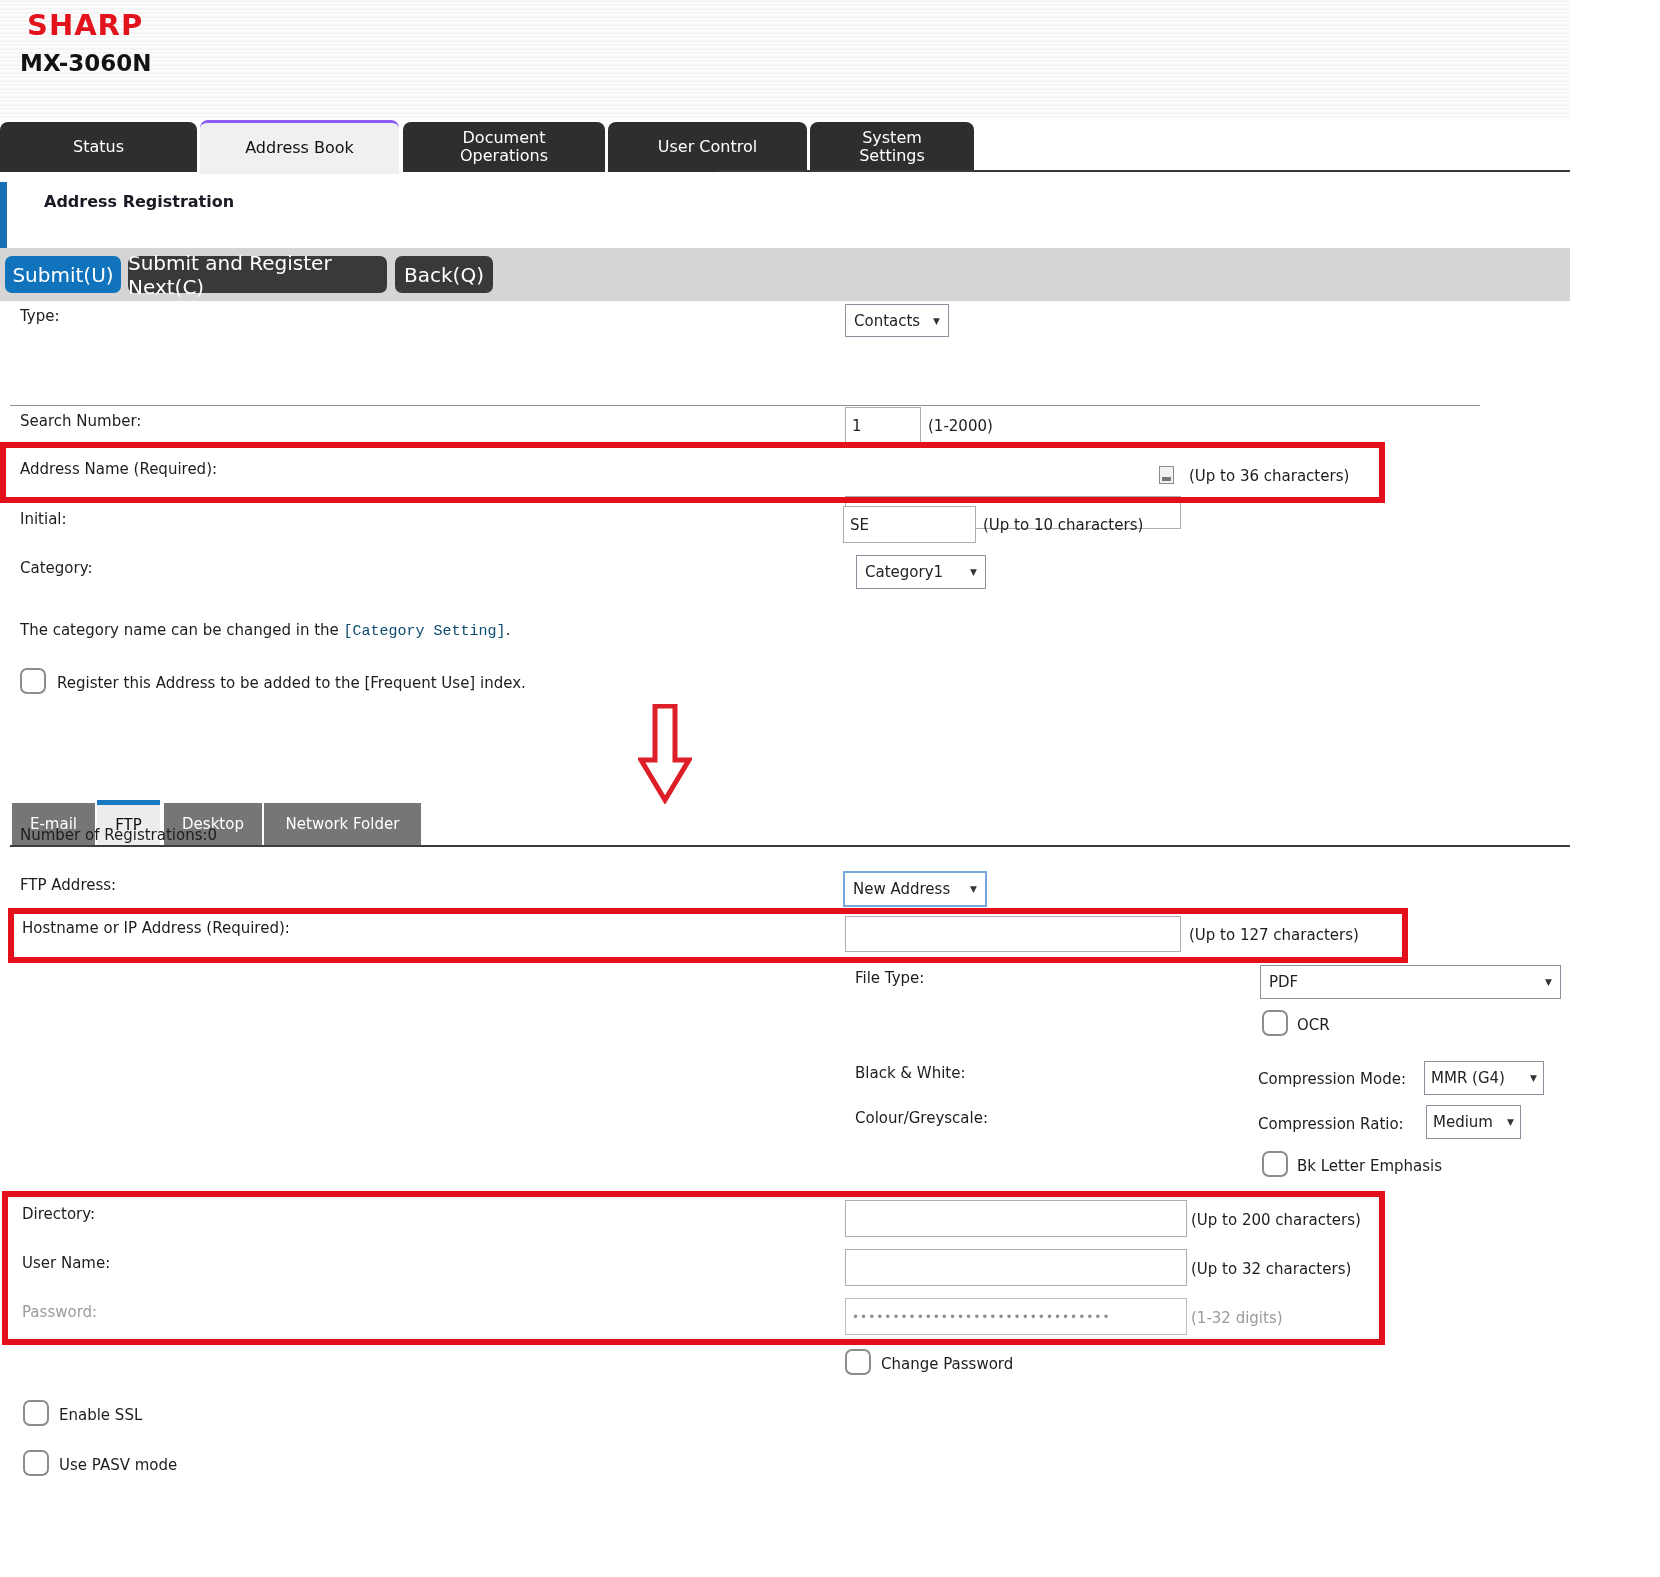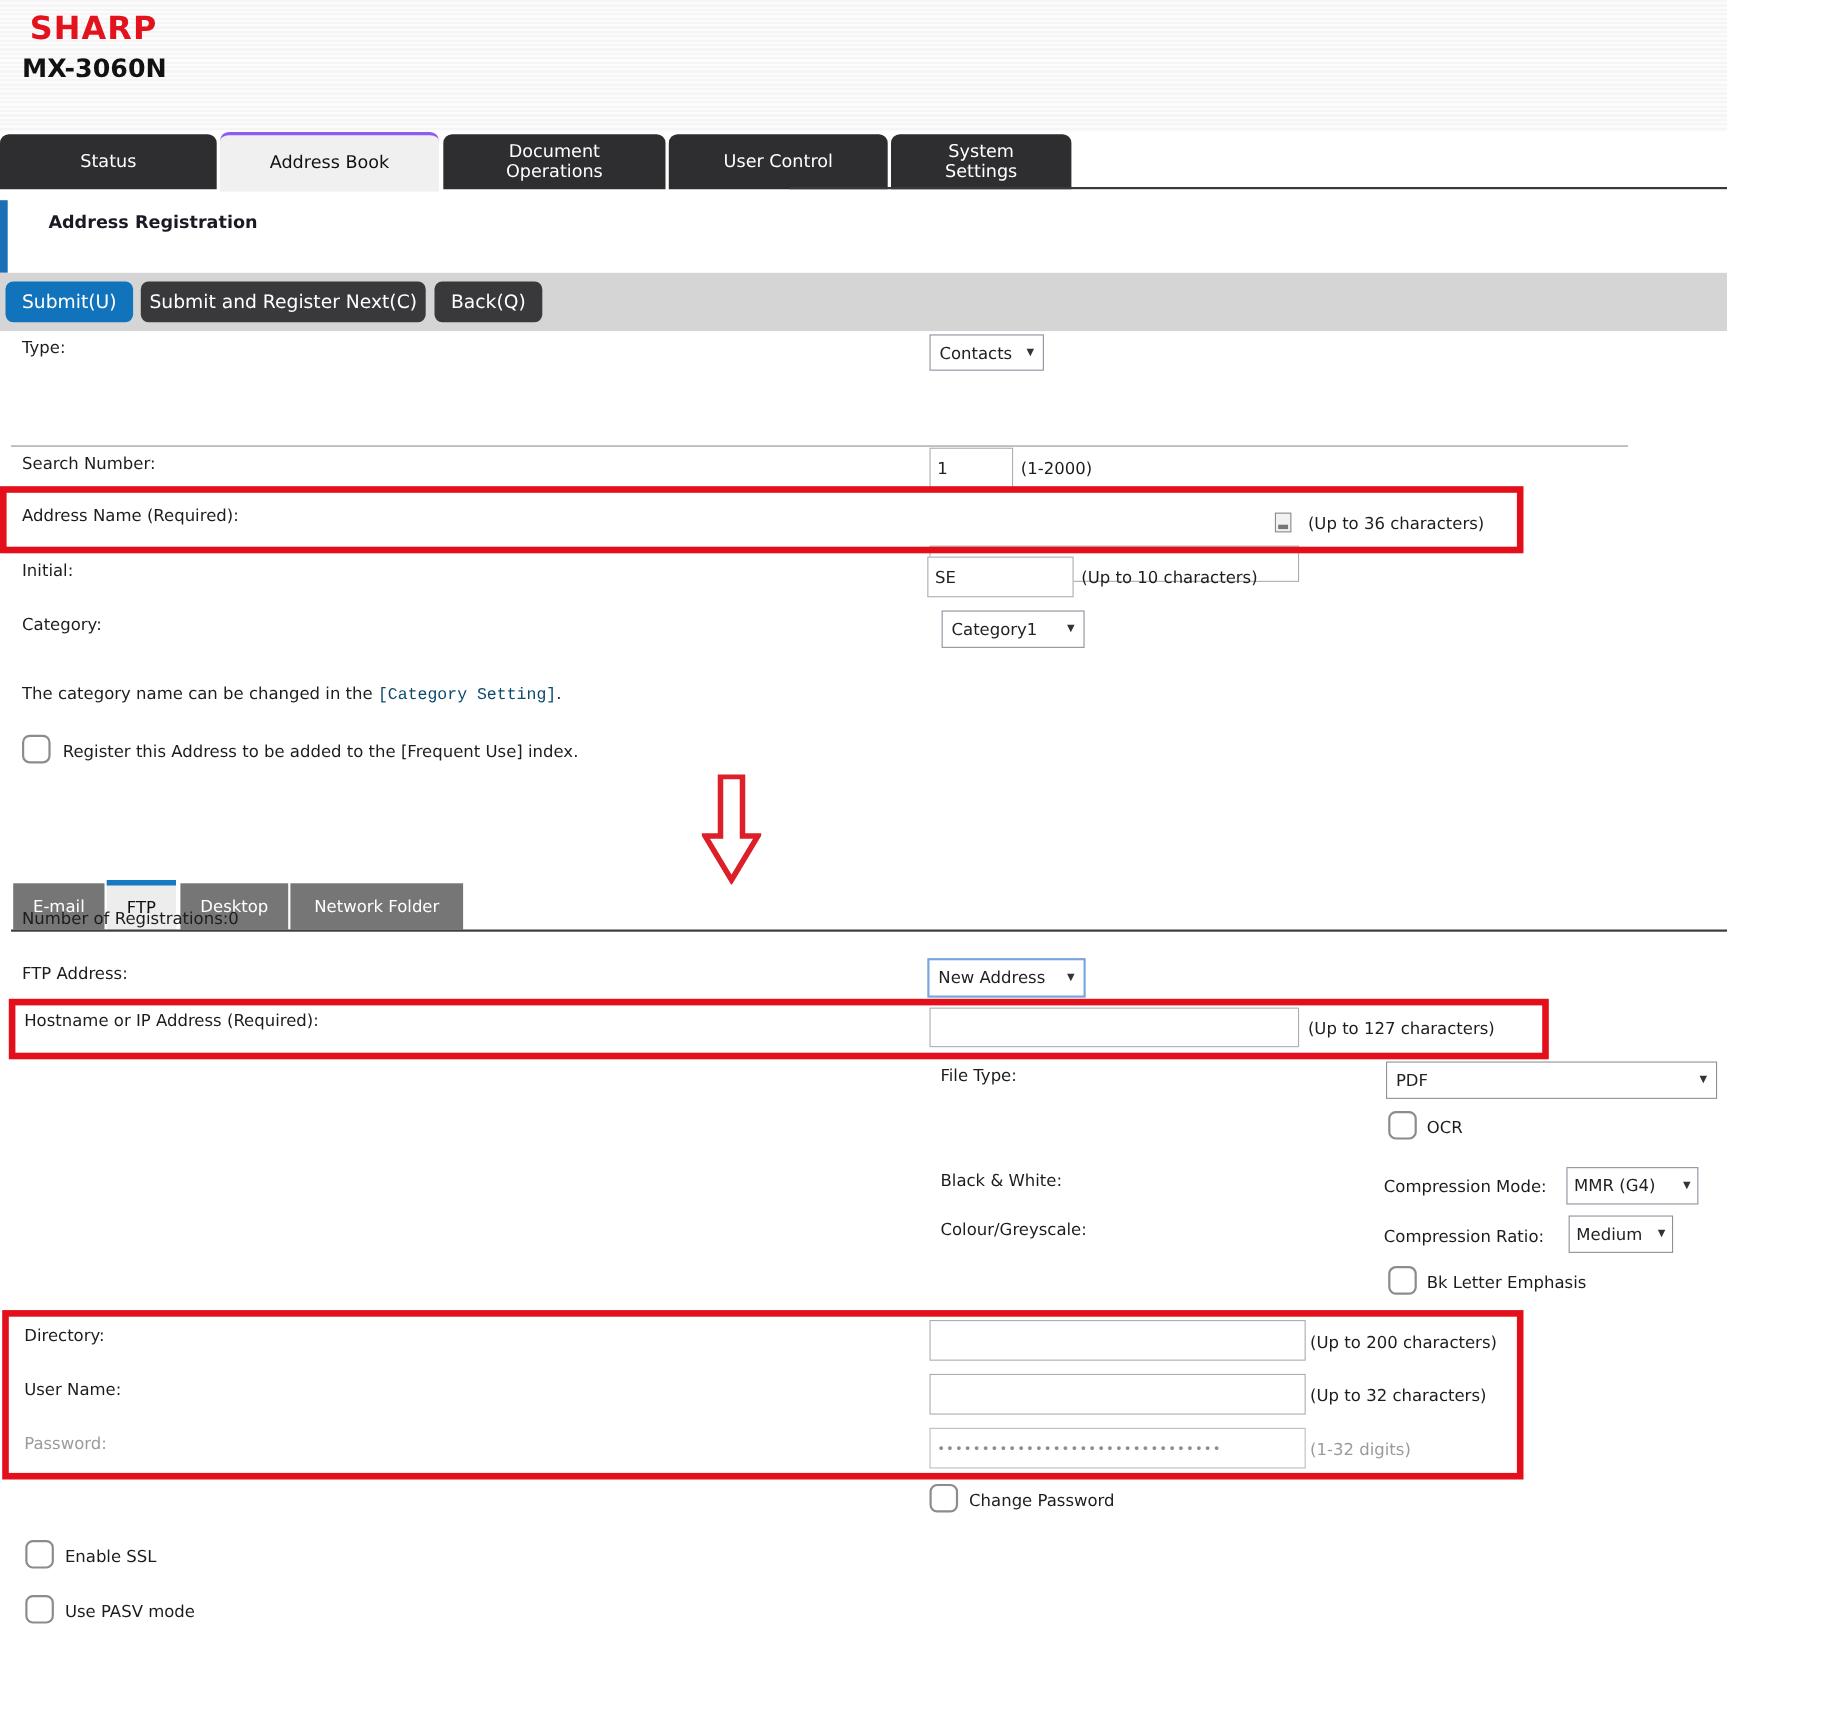--- a/index.html
+++ b/index.html
@@ -18,21 +18,21 @@
   .tab{position:absolute;top:2px;height:50px;background:#2e2e31;color:#fff;
     border-radius:8px 8px 0 0;display:flex;align-items:center;justify-content:center;
     text-align:center;font-size:16px;line-height:1.15;cursor:pointer;box-sizing:border-box;}
   .tab.active{background:#f0f0f0;color:#111;border-top:3px solid #8b5cf6;top:0;height:54px;}
   .tab-underline{left:718px;top:170px;width:852px;height:2px;background:#39393c;}
   
   .title-bar{left:0;top:182px;width:7px;height:66px;background:#1b6fb5;}
   .page-title{left:44px;top:192px;font-size:16px;font-weight:bold;color:#1a1a24;}
   
   .toolbar{left:0;top:248px;width:1570px;height:53px;background:#d5d5d5;}
-  .btn{position:absolute;top:8px;height:37px;border-radius:7px;color:#fff;font-size:17px;
+  .btn{position:absolute;top:8px;height:37px;border-radius:7px;color:#fff;font-size:20px;
     display:flex;align-items:center;justify-content:center;cursor:pointer;box-sizing:border-box;}
   .btn.blue{background:#1173bb;}
   .btn.dark{background:#39393b;}
   
   .lbl{font-size:15px;color:#1d1d1d;white-space:nowrap;}
   .lbl.gray, .hint.gray{color:#9b9b9b;}
   .hint{font-size:15px;color:#1d1d1d;white-space:nowrap;}
   .inp{position:absolute;box-sizing:border-box;border:1px solid #abadb3;background:#fff;
     font-family:inherit;font-size:15px;color:#222;padding:0 6px;outline:none;}
   .inp.disabled{border-color:#bdbdbd;color:#8f8f8f;}

